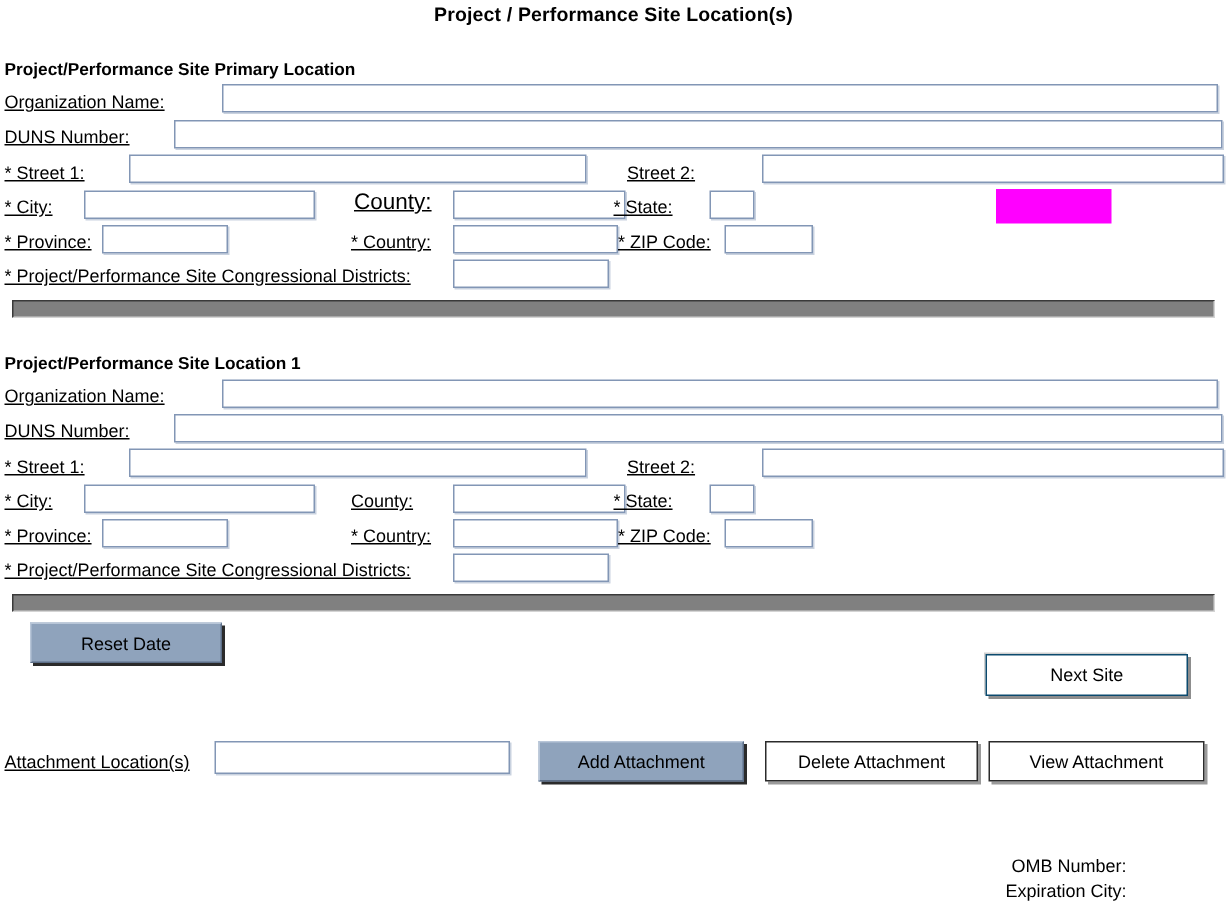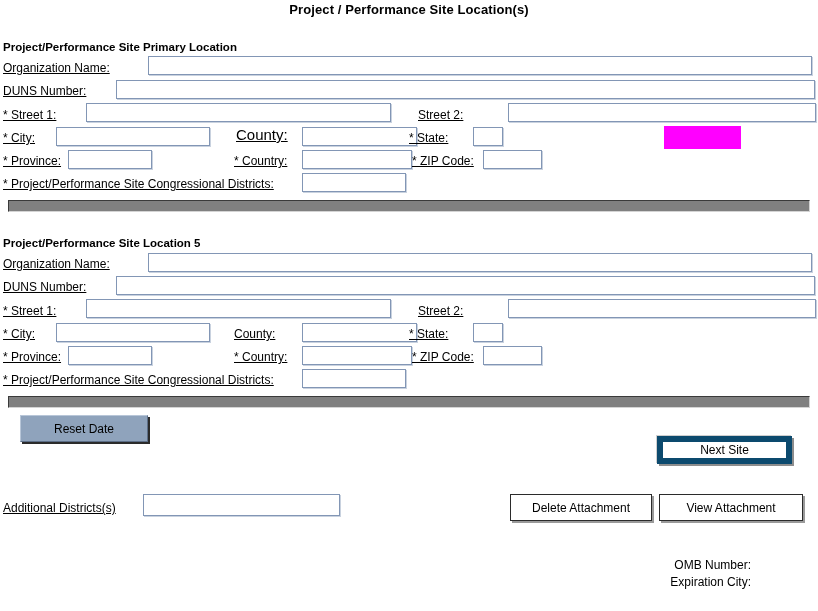--- a/index.html
+++ b/index.html
@@ -80,30 +80,31 @@
     border-top-color:#b8c6d8;
     border-left-color:#b8c6d8;
     box-shadow:2px 2px 0 0 #2b2b2b;
   }
   .btn.white{
     background:#ffffff;
     border:1px solid #2b2b2b;
     box-shadow:2px 2px 0 0 #9a9a9a;
   }
   .btn.white.outer{
-    border:6px solid #0c4a6e;
+    border:1px solid #0c4a6e;
     box-shadow:2px 2px 0 0 #8d8d8d, -1px -1px 0 0 #cfcfcf;
   }
 
   
   .footer-line{
     position:absolute;
     font-size:12px;
     text-align:right;
     white-space:nowrap;
+    margin-top:12px;
   }
 </style>
 </head>
 <body>
 
 <div class="page">
 
   <div class="form-title">Project / Performance Site Location(s)</div>
 
   <div class="section-head" style="top:41px;">Project/Performance Site Primary Location</div>
@@ -138,21 +139,21 @@
   <div class="fld" style="left:302px;top:150px;width:110px;height:19px;"></div>
 
   <div class="lbl" style="left:412px;top:154px;">* ZIP  Code:</div>
   <div class="fld" style="left:483px;top:150px;width:59px;height:19px;"></div>
 
   <div class="lbl" style="left:3px;top:177px;">* Project/Performance Site Congressional Districts:</div>
   <div class="fld" style="left:302px;top:173px;width:104px;height:19px;"></div>
 
   <div class="divider" style="left:8px;top:200px;width:802px;height:12px;"></div>
 
-  <div class="section-head" style="top:237px;">Project/Performance Site Location 5</div>
+  <div class="section-head" style="top:237px;">Project/Performance Site Location 1</div>
 
   <div class="lbl" style="left:3px;top:257px;">Organization Name:</div>
   <div class="fld" style="left:148px;top:253px;width:664px;height:19px;"></div>
 
   <div class="lbl" style="left:3px;top:280px;">DUNS Number:</div>
   <div class="fld" style="left:116px;top:276px;width:699px;height:19px;"></div>
 
   <div class="lbl" style="left:3px;top:304px;">* Street 1:</div>
   <div class="fld" style="left:86px;top:299px;width:305px;height:19px;"></div>
 
@@ -179,23 +180,24 @@
 
   <div class="lbl" style="left:3px;top:373px;">* Project/Performance Site Congressional Districts:</div>
   <div class="fld" style="left:302px;top:369px;width:104px;height:19px;"></div>
 
   <div class="divider" style="left:8px;top:396px;width:802px;height:12px;"></div>
 
   <div class="btn blue" style="left:20px;top:415px;width:128px;height:27px;">Reset Date</div>
 
   <div class="btn white outer" style="left:657px;top:436px;width:135px;height:28px;">Next Site</div>
 
-  <div class="lbl" style="left:3px;top:501px;">Additional Districts(s)</div>
+  <div class="lbl" style="left:3px;top:501px;">Attachment Location(s)</div>
   <div class="fld" style="left:143px;top:494px;width:197px;height:22px;"></div>
 
+  <div class="btn blue" style="left:359px;top:494px;width:137px;height:27px;">Add Attachment</div>
 
   <div class="btn white" style="left:659px;top:494px;width:144px;height:27px;">View  Attachment</div>
 
   <div class="btn white" style="left:510px;top:494px;width:142px;height:27px;">Delete Attachment</div>
 
   <div class="footer-line" style="left:470px;top:558px;width:281px;">OMB Number:</div>
   <div class="footer-line" style="left:470px;top:575px;width:281px;">Expiration City:</div>
 
 </div>
 

